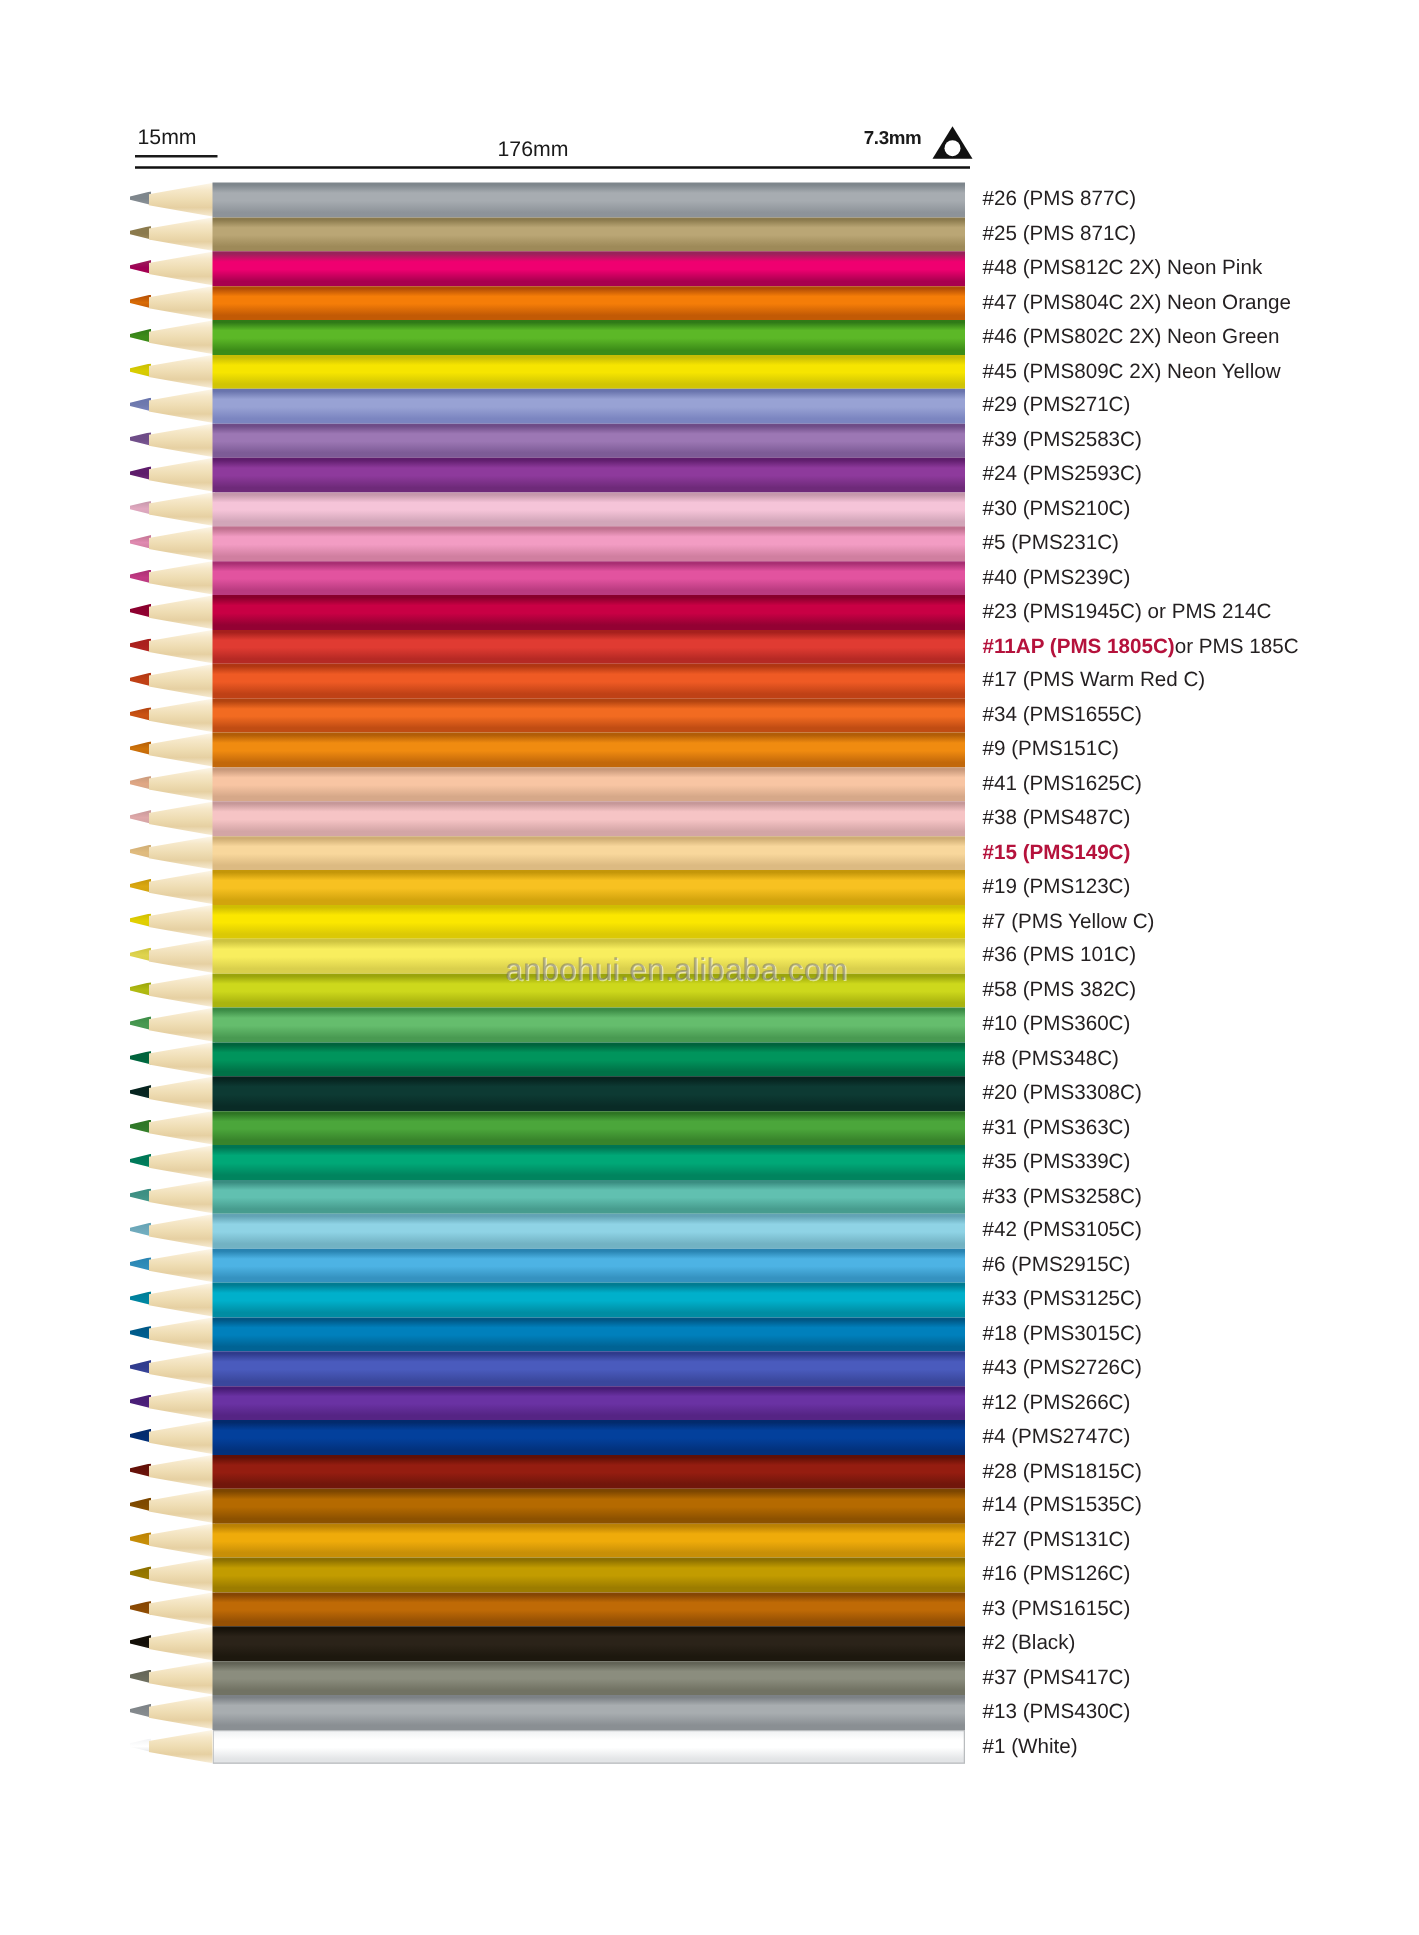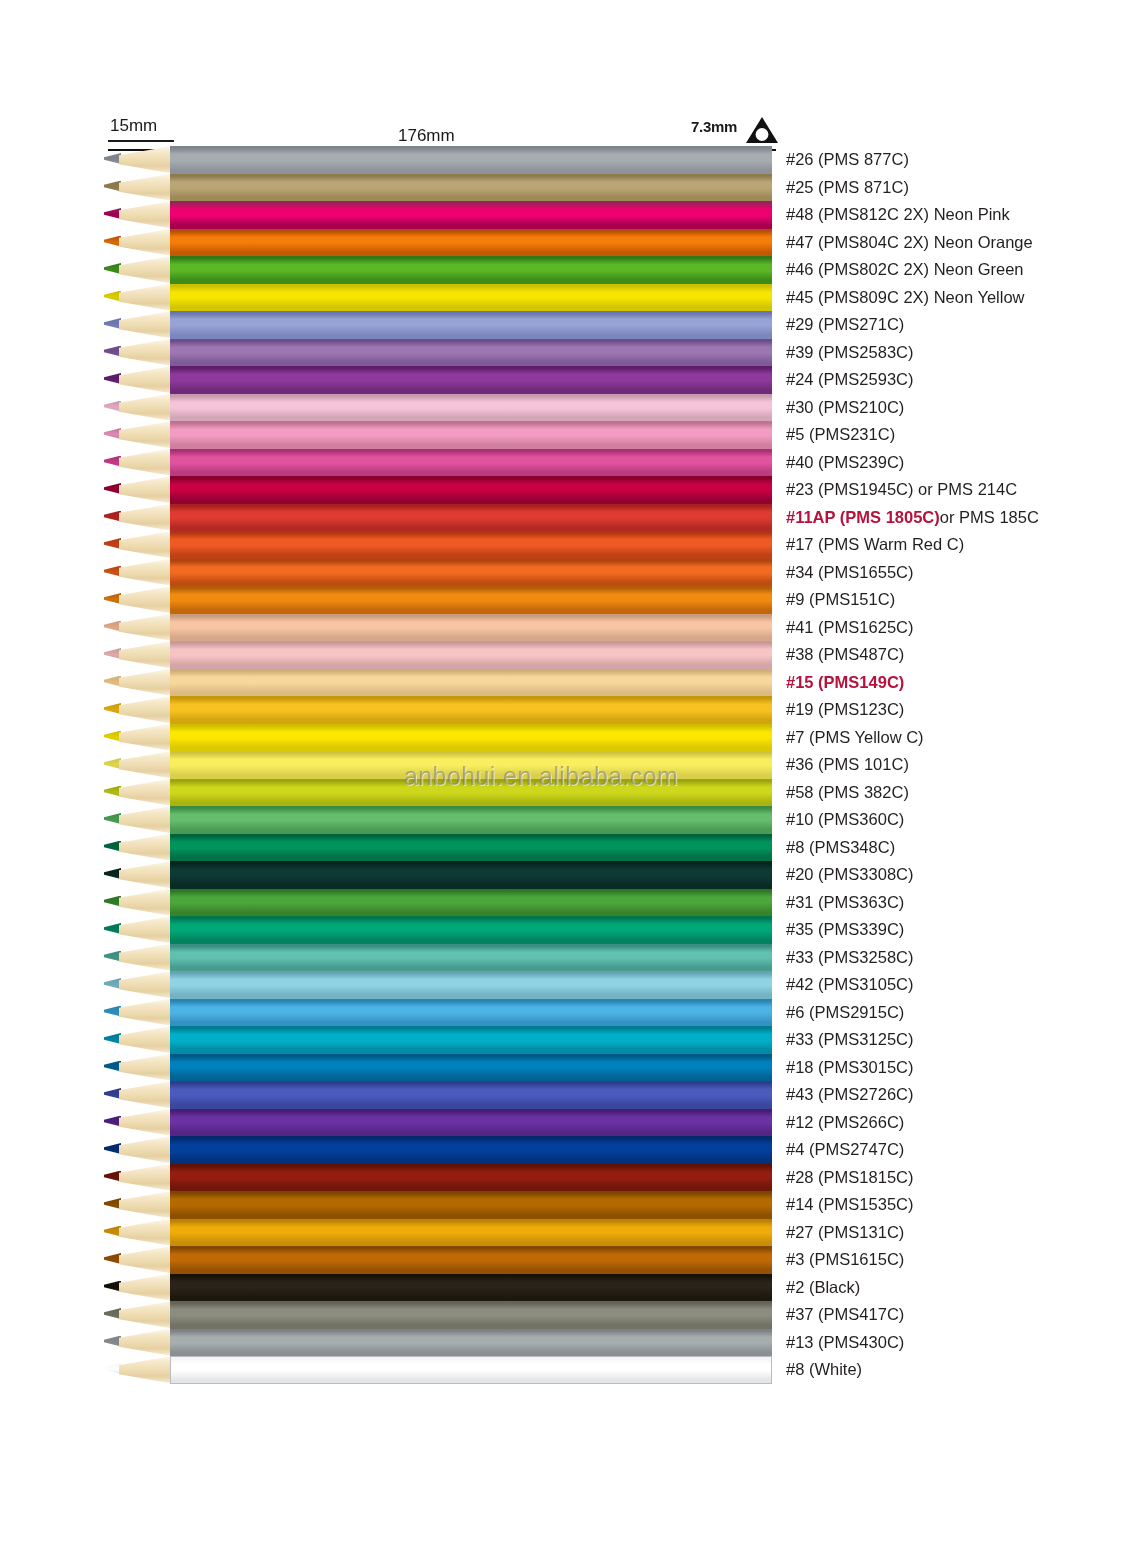--- a/index.html
+++ b/index.html
@@ -19,21 +19,21 @@
     position: absolute;
     left: 0; top: 0;
     width: 1135px;
     height: 1548px;
     background: #ffffff;
   }
 
   
   #dimension-bar {
     position: absolute;
-    left: 0; top: 16px;
+    left: 0; top: 0;
     width: 1135px;
     height: 140px;
   }
   .dim-label {
     position: absolute;
     font-size: 17px;
     color: #1a1a1a;
     font-family: "Liberation Sans", sans-serif;
     white-space: nowrap;
   }
@@ -411,20 +411,26 @@
         <div class="barrel" style="background: linear-gradient(rgb(124, 70, 0) 0%, rgb(124, 70, 0) 7%, rgb(181, 106, 0) 30%, rgb(181, 106, 0) 52%, rgb(140, 81, 0) 86%, rgb(140, 81, 0) 100%);"></div>
         <div class="label">#14 (PMS1535C)</div>
       </div>
       <div class="pencil-row">
         <div class="lead" style="background: linear-gradient(rgb(187, 129, 4) 0%, rgb(197, 140, 7) 55%, rgb(200, 143, 7) 100%);"></div>
         <div class="wood"></div>
         <div class="barrel" style="background: linear-gradient(rgb(187, 129, 4) 0%, rgb(187, 129, 4) 7%, rgb(239, 171, 10) 30%, rgb(239, 171, 10) 52%, rgb(200, 143, 7) 86%, rgb(200, 143, 7) 100%);"></div>
         <div class="label">#27 (PMS131C)</div>
       </div>
       <div class="pencil-row">
+        <div class="lead" style="background: linear-gradient(rgb(140, 111, 0) 0%, rgb(149, 119, 0) 55%, rgb(156, 124, 0) 100%);"></div>
+        <div class="wood"></div>
+        <div class="barrel" style="background: linear-gradient(rgb(140, 111, 0) 0%, rgb(140, 111, 0) 7%, rgb(194, 156, 0) 30%, rgb(194, 156, 0) 52%, rgb(156, 124, 0) 86%, rgb(156, 124, 0) 100%);"></div>
+        <div class="label">#16 (PMS126C)</div>
+      </div>
+      <div class="pencil-row">
         <div class="lead" style="background: linear-gradient(rgb(133, 70, 3) 0%, rgb(139, 74, 4) 55%, rgb(149, 80, 4) 100%);"></div>
         <div class="wood"></div>
         <div class="barrel" style="background: linear-gradient(rgb(133, 70, 3) 0%, rgb(133, 70, 3) 7%, rgb(191, 106, 6) 30%, rgb(191, 106, 6) 52%, rgb(149, 80, 4) 86%, rgb(149, 80, 4) 100%);"></div>
         <div class="label">#3 (PMS1615C)</div>
       </div>
       <div class="pencil-row">
         <div class="lead" style="background: linear-gradient(rgb(22, 17, 9) 0%, rgb(18, 14, 7) 55%, rgb(29, 24, 14) 100%);"></div>
         <div class="wood"></div>
         <div class="barrel" style="background: linear-gradient(rgb(22, 17, 9) 0%, rgb(22, 17, 9) 7%, rgb(43, 35, 25) 30%, rgb(43, 35, 25) 52%, rgb(29, 24, 14) 86%, rgb(29, 24, 14) 100%);"></div>
         <div class="label">#2 (Black)</div>
@@ -438,19 +444,19 @@
       <div class="pencil-row">
         <div class="lead" style="background: linear-gradient(rgb(124, 129, 133) 0%, rgb(131, 136, 140) 55%, rgb(138, 143, 147) 100%);"></div>
         <div class="wood"></div>
         <div class="barrel" style="background: linear-gradient(rgb(124, 129, 133) 0%, rgb(124, 129, 133) 7%, rgb(168, 173, 176) 30%, rgb(168, 173, 176) 52%, rgb(138, 143, 147) 86%, rgb(138, 143, 147) 100%);"></div>
         <div class="label">#13 (PMS430C)</div>
       </div>
       <div class="pencil-row">
         <div class="lead" style="background: linear-gradient(rgb(242, 243, 244) 0%, rgb(255, 255, 255) 55%, rgb(227, 229, 231) 100%);"></div>
         <div class="wood"></div>
         <div class="barrel outline" style="background: linear-gradient(rgb(242, 243, 244) 0%, rgb(242, 243, 244) 7%, rgb(255, 255, 255) 30%, rgb(255, 255, 255) 52%, rgb(227, 229, 231) 86%, rgb(227, 229, 231) 100%);"></div>
-        <div class="label">#8 (White)</div>
+        <div class="label">#1 (White)</div>
       </div>
     </div>
 
   <div id="watermark">anbohui.en.alibaba.com</div>
 
 </div>
 
 </body></html>

